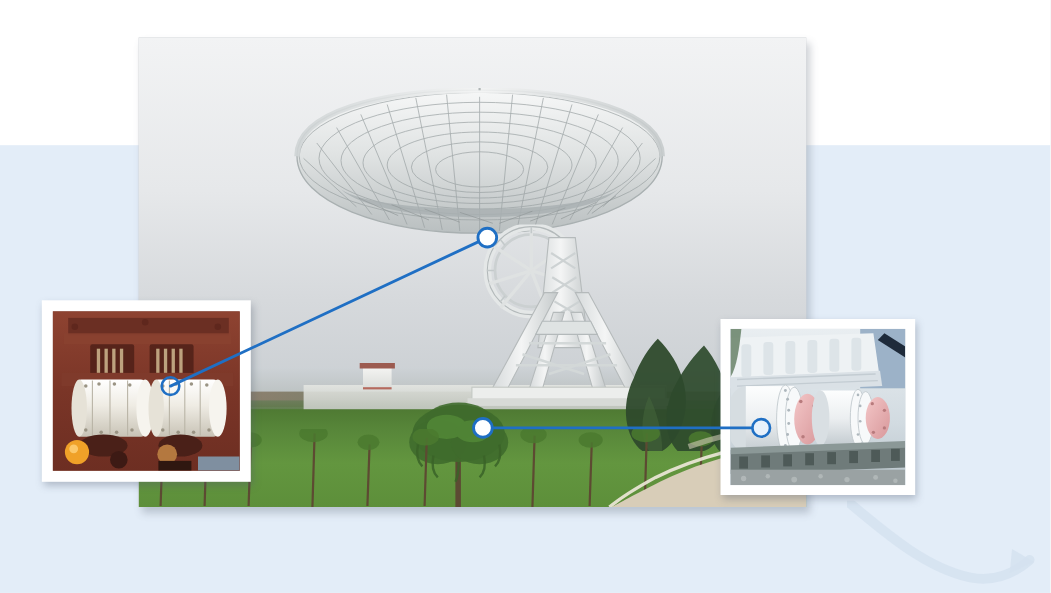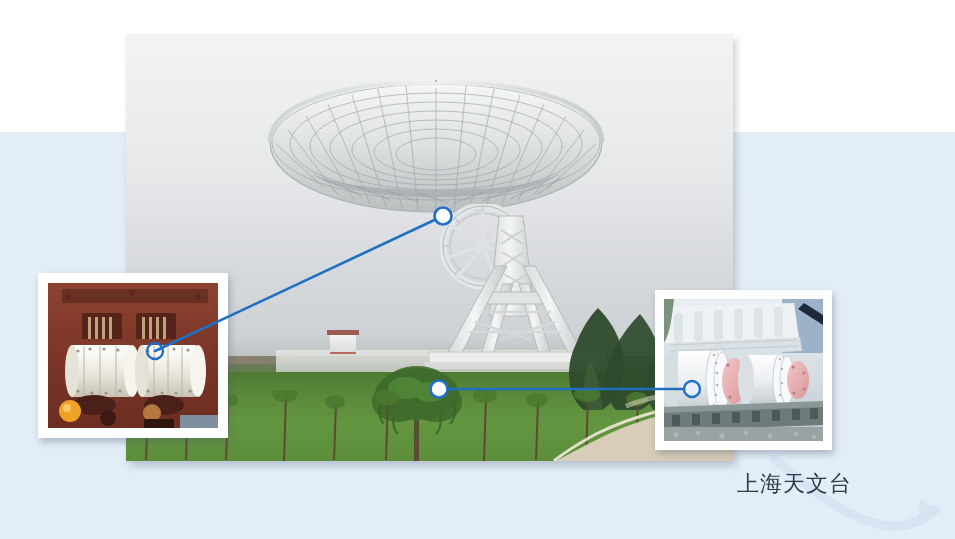--- a/index.html
+++ b/index.html
@@ -589,15 +589,14 @@
 
       <g>
         <circle cx="443" cy="216" r="8.5" fill="#ffffff" stroke="#1f6fc4" stroke-width="2.6"></circle>
         <circle cx="155" cy="351" r="8" fill="none" stroke="#1f6fc4" stroke-width="2.4"></circle>
         <circle cx="439" cy="389" r="8.5" fill="#ffffff" stroke="#1f6fc4" stroke-width="2.6"></circle>
         <circle cx="692" cy="389" r="8" fill="#e8f1fb" stroke="#1f6fc4" stroke-width="2.4"></circle>
       </g>
     </svg>
   </div>
 
-  <div class="caption">上海天文台</div>
 
 </div>
 
 </body></html>

